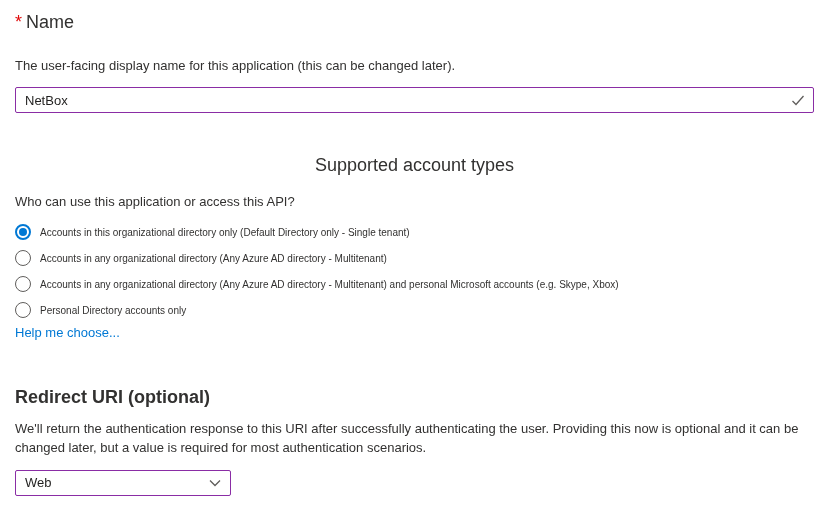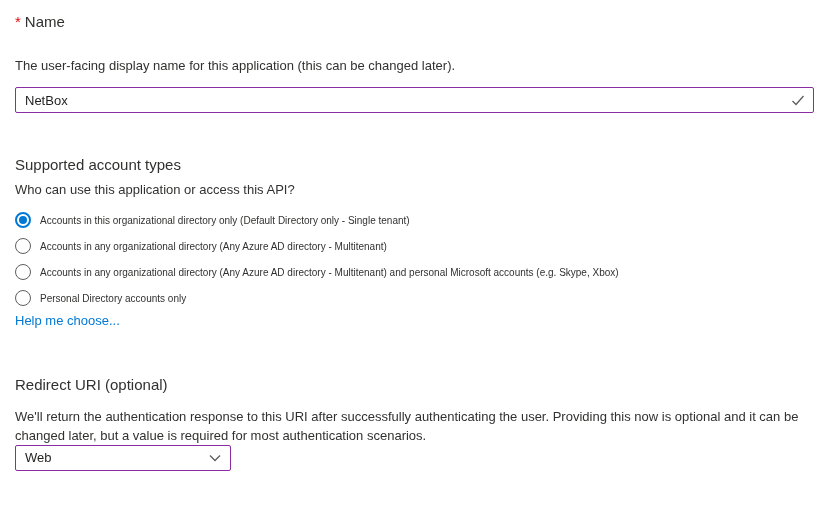--- a/index.html
+++ b/index.html
@@ -10,21 +10,21 @@
     color: #323130;
   }
   .page {
     width: 829px;
     height: 516px;
     padding: 12px 15px;
     background: #ffffff;
     overflow: hidden;
   }
   .section-title {
-    font-size: 15px;
+    font-size: 18px;
     line-height: 20px;
     font-weight: 400;
     color: #323130;
   }
   .required-star {
     color: #e00b0b;
     margin-right: 4px;
   }
   .desc {
     font-size: 13px;
@@ -50,25 +50,25 @@
     background: #fff;
   }
   .input-check {
     position: absolute;
     right: 9px;
     top: 6px;
     width: 14px;
     height: 14px;
     pointer-events: none;
   }
-  .sec2 { margin-top: 42px; }
+  .sec2 { margin-top: 42px; text-align: center; }
   .question {
     font-size: 13px;
     line-height: 18px;
-    margin-top: 6px;
+    margin-top: 18px;
   }
   .radio-group { margin-top: 8px; }
   .radio-row {
     display: flex;
     align-items: center;
     height: 26px;
     cursor: pointer;
   }
   .radio-circle {
     flex: 0 0 auto;
@@ -98,30 +98,30 @@
     font-size: 10px;
     white-space: nowrap;
   }
   .help-link {
     display: inline-block;
     font-size: 13px;
     color: #0078d4;
     text-decoration: none;
     cursor: pointer;
   }
-  .sec3-title { margin-top: 46px; }
+  .sec3-title { margin-top: 46px; font-weight: bold; }
   .redirect-desc {
     margin-top: 12px;
     font-size: 13px;
     line-height: 19px;
     max-width: 802px;
   }
   .uri-row {
     display: flex;
-    margin-top: 0;
+    margin-top: 13px;
     align-items: flex-end;
   }
   .platform-select {
     position: relative;
     width: 216px;
     height: 26px;
     border: 1.5px solid #8a2da5;
     border-radius: 2px;
     background: #fff;
     font-size: 13px;

